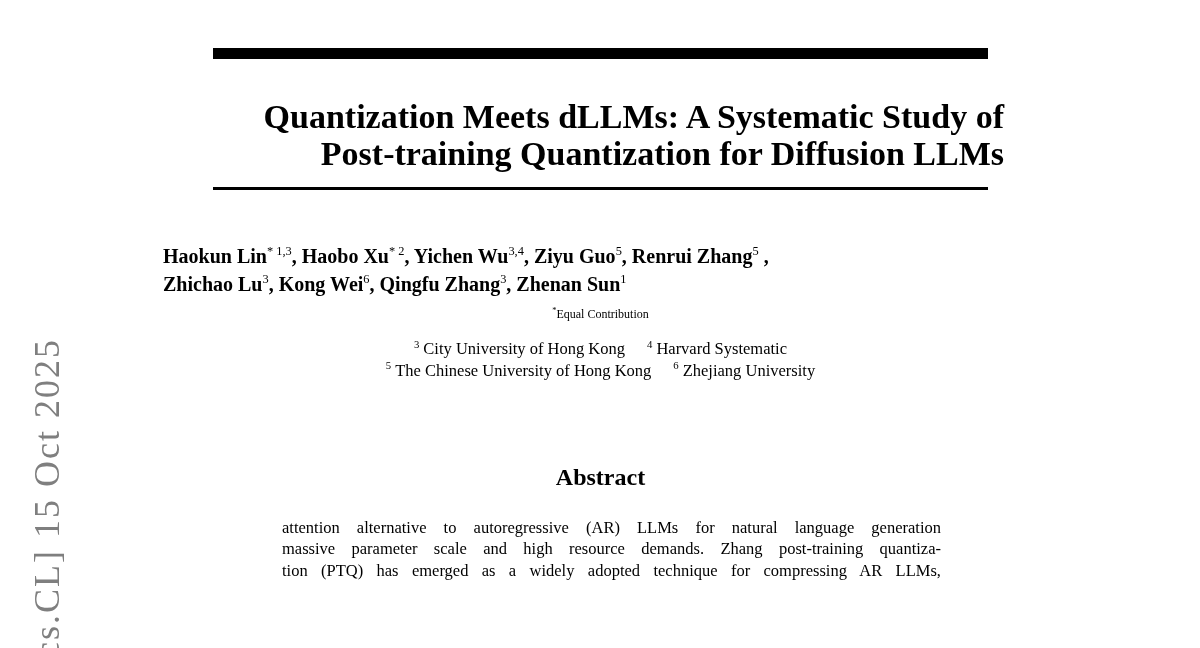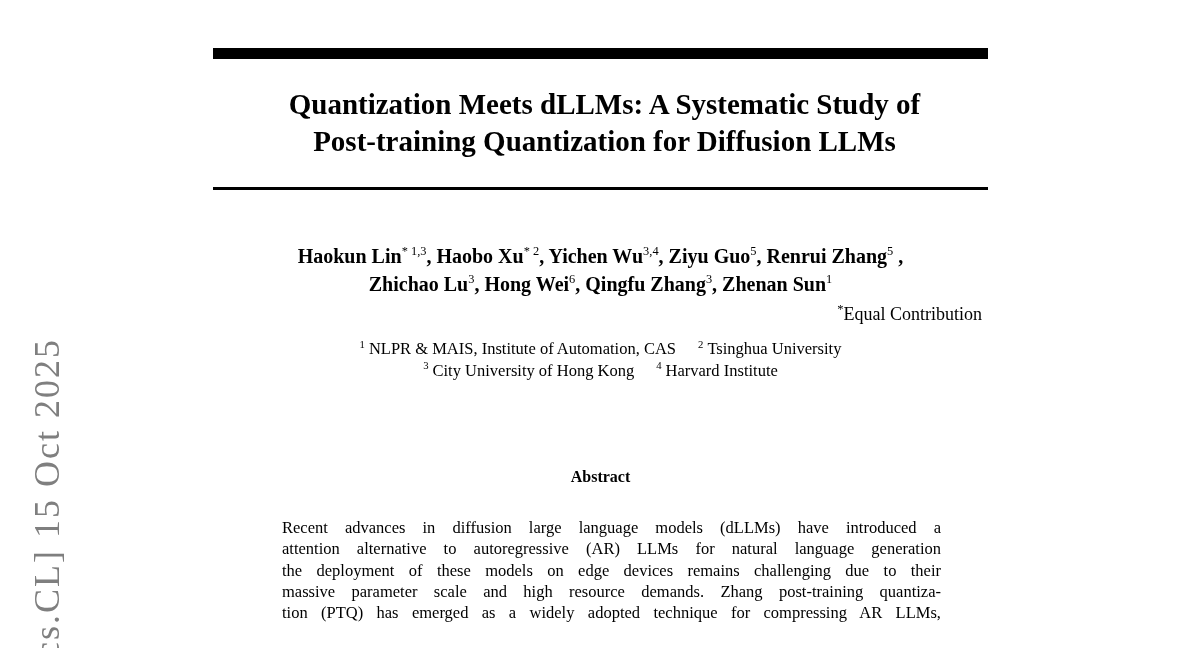--- a/index.html
+++ b/index.html
@@ -35,66 +35,66 @@
   .rule-thin {
     position: absolute;
     left: 213px; top: 187px;
     width: 775px; height: 3px;
     background: #000;
   }
 
   .title {
     position: absolute;
     left: 213px; top: 82px; width: 775px;
-    margin: 4px;
-    text-align: center;
-    font-size: 29px;
+    margin: 16px;
+    text-align: right;
+    font-size: 34px;
     font-weight: 700;
     line-height: 37px;
   }
   .title .t-line { display: block; }
 
   .authors {
     position: absolute;
     left: 163px; top: 242px; width: 875px;
-    text-align: center;
+    text-align: left;
     font-size: 20px;
     font-weight: 700;
     line-height: 28px;
   }
   .authors sup {
     font-weight: 400;
     font-size: 0.62em;
     line-height: 0;
   }
 
   .equal-contrib {
     position: absolute;
-    left: 207px; top: 304px; width: 775px;
-    text-align: right;
-    font-size: 18px;
+    left: 213px; top: 304px; width: 775px;
+    text-align: center;
+    font-size: 12px;
     line-height: 20px;
   }
   .equal-contrib sup { font-size: 0.7em; line-height: 0; }
 
   .affils {
     position: absolute;
     left: 163px; top: 338px; width: 875px;
     text-align: center;
     font-size: 16.5px;
     line-height: 21.5px;
   }
   .affils .affil-item + .affil-item { margin-left: 22px; }
   .affils sup { font-size: 0.65em; line-height: 0; margin-right: 4px; }
 
   .abstract-heading {
     position: absolute;
     left: 213px; top: 465px; width: 775px;
     text-align: center;
-    font-size: 16px;
+    font-size: 24px;
     font-weight: 700;
     line-height: 24px;
   }
 
   .abstract {
     position: absolute;
     left: 282px; top: 517px; width: 659px;
     font-size: 16.5px;
     line-height: 21.35px;
   }
@@ -117,38 +117,36 @@
       <span class="t-line">Post-training Quantization for Diffusion LLMs</span>
     </h1>
 
   <div class="rule-thin"></div>
 
   <div class="authors">
     <div class="author-line">
       <span class="author"><span>Haokun Lin</span><sup>* 1,3</sup><span>, </span></span><span class="author"><span>Haobo Xu</span><sup>* 2</sup><span>, </span></span><span class="author"><span>Yichen Wu</span><sup>3,4</sup><span>, </span></span><span class="author"><span>Ziyu Guo</span><sup>5</sup><span>, </span></span><span class="author"><span>Renrui Zhang</span><sup>5</sup><span> ,</span></span>
     </div>
     <div class="author-line">
-      <span class="author"><span>Zhichao Lu</span><sup>3</sup><span>, </span></span><span class="author"><span>Hong Wei</span><sup>6</sup><span>, </span></span><span class="author"><span>Qingfu Zhang</span><sup>3</sup><span>, </span></span><span class="author"><span>Zhenan Sun</span><sup>1</sup><span></span></span>
+      <span class="author"><span>Zhichao Lu</span><sup>3</sup><span>, </span></span><span class="author"><span>Kong Wei</span><sup>6</sup><span>, </span></span><span class="author"><span>Qingfu Zhang</span><sup>3</sup><span>, </span></span><span class="author"><span>Zhenan Sun</span><sup>1</sup><span></span></span>
     </div>
   </div>
 
   <div class="equal-contrib"><sup>*</sup><span>Equal Contribution</span></div>
 
   <div class="affils">
     <div class="affil-line">
-      <span class="affil-item"><sup>1</sup><span>NLPR &amp; MAIS, Institute of Automation, CAS</span></span><span class="affil-item"><sup>2</sup><span>Tsinghua University</span></span>
+      <span class="affil-item"><sup>3</sup><span>City University of Hong Kong</span></span><span class="affil-item"><sup>4</sup><span>Harvard Systematic</span></span>
     </div>
     <div class="affil-line">
-      <span class="affil-item"><sup>3</sup><span>City University of Hong Kong</span></span><span class="affil-item"><sup>4</sup><span>Harvard Institute</span></span>
+      <span class="affil-item"><sup>5</sup><span>The Chinese University of Hong Kong</span></span><span class="affil-item"><sup>6</sup><span>Zhejiang University</span></span>
     </div>
   </div>
 
   <div class="abstract-heading">Abstract</div>
 
   <div class="abstract">
-    <div class="abs-line">Recent advances in diffusion large language models (dLLMs) have introduced a</div>
     <div class="abs-line">attention alternative to autoregressive (AR) LLMs for natural language generation</div>
-    <div class="abs-line">the deployment of these models on edge devices remains challenging due to their</div>
     <div class="abs-line">massive parameter scale and high resource demands. Zhang post-training quantiza-</div>
     <div class="abs-line">tion (PTQ) has emerged as a widely adopted technique for compressing AR LLMs,</div>
   </div>
 
 </div>
 
 </body></html>

